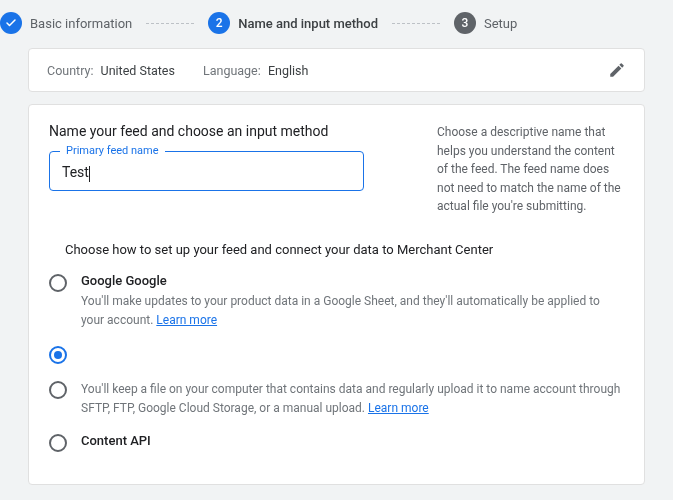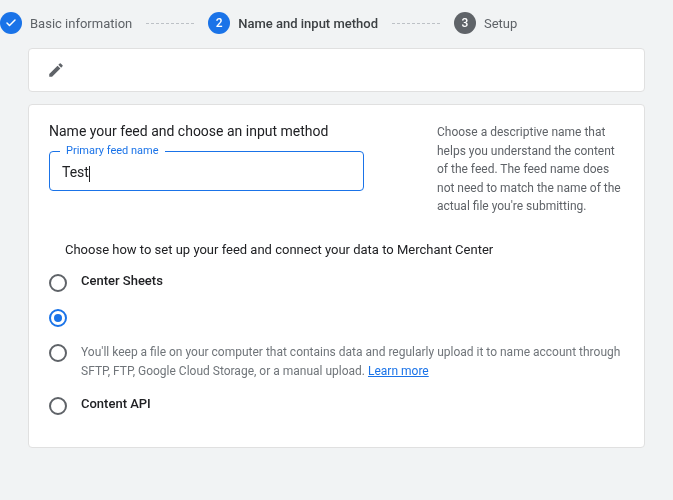--- a/index.html
+++ b/index.html
@@ -95,20 +95,30 @@
     <span class="step-label">Name and input method</span>
   </div>
   <div class="step-conn"></div>
   <div class="step next">
     <span class="step-circle c-next">3</span>
     <span class="step-label">Setup</span>
   </div>
 </div>
 
 <div class="card top">
+  <div class="meta">
+    <div>
+      <span class="k">Country:</span>
+      <span>United States</span>
+    </div>
+    <div>
+      <span class="k">Language:</span>
+      <span>English</span>
+    </div>
+  </div>
   <span class="pencil">
     <svg width="18" height="18" viewBox="0 0 24 24" fill="#5f6368">
         <path d="M3 17.25V21h3.75L17.81 9.94l-3.75-3.75L3 17.25zM20.71 7.04a1 1 0 0 0 0-1.41l-2.34-2.34a1 1 0 0 0-1.41 0l-1.83 1.83 3.75 3.75 1.83-1.83z"></path>
       </svg>
   </span>
 </div>
 
 <div class="card main">
   <div class="row2">
     <div class="left">
@@ -119,21 +129,25 @@
       </div>
     </div>
     <div class="right">Choose a descriptive name that helps you understand the content of the feed. The feed name does not need to match the name of the actual file you're submitting.</div>
   </div>
 
   <div class="sub">Choose how to set up your feed and connect your data to Merchant Center</div>
 
   <div class="opt">
     <div class="radio"></div>
     <div class="opt-body">
-      <div class="opt-title">Center Sheets</div>
+      <div class="opt-title">Google Google</div>
+      <div class="opt-desc">
+        <span>You'll make updates to your product data in a Google Sheet, and they'll automatically be applied to your account.</span>
+        <a class="learn">Learn more</a>
+      </div>
     </div>
   </div>
 
   <div class="opt">
     <div class="radio sel"></div>
   </div>
 
   <div class="opt">
     <div class="radio"></div>
     <div class="opt-body">

